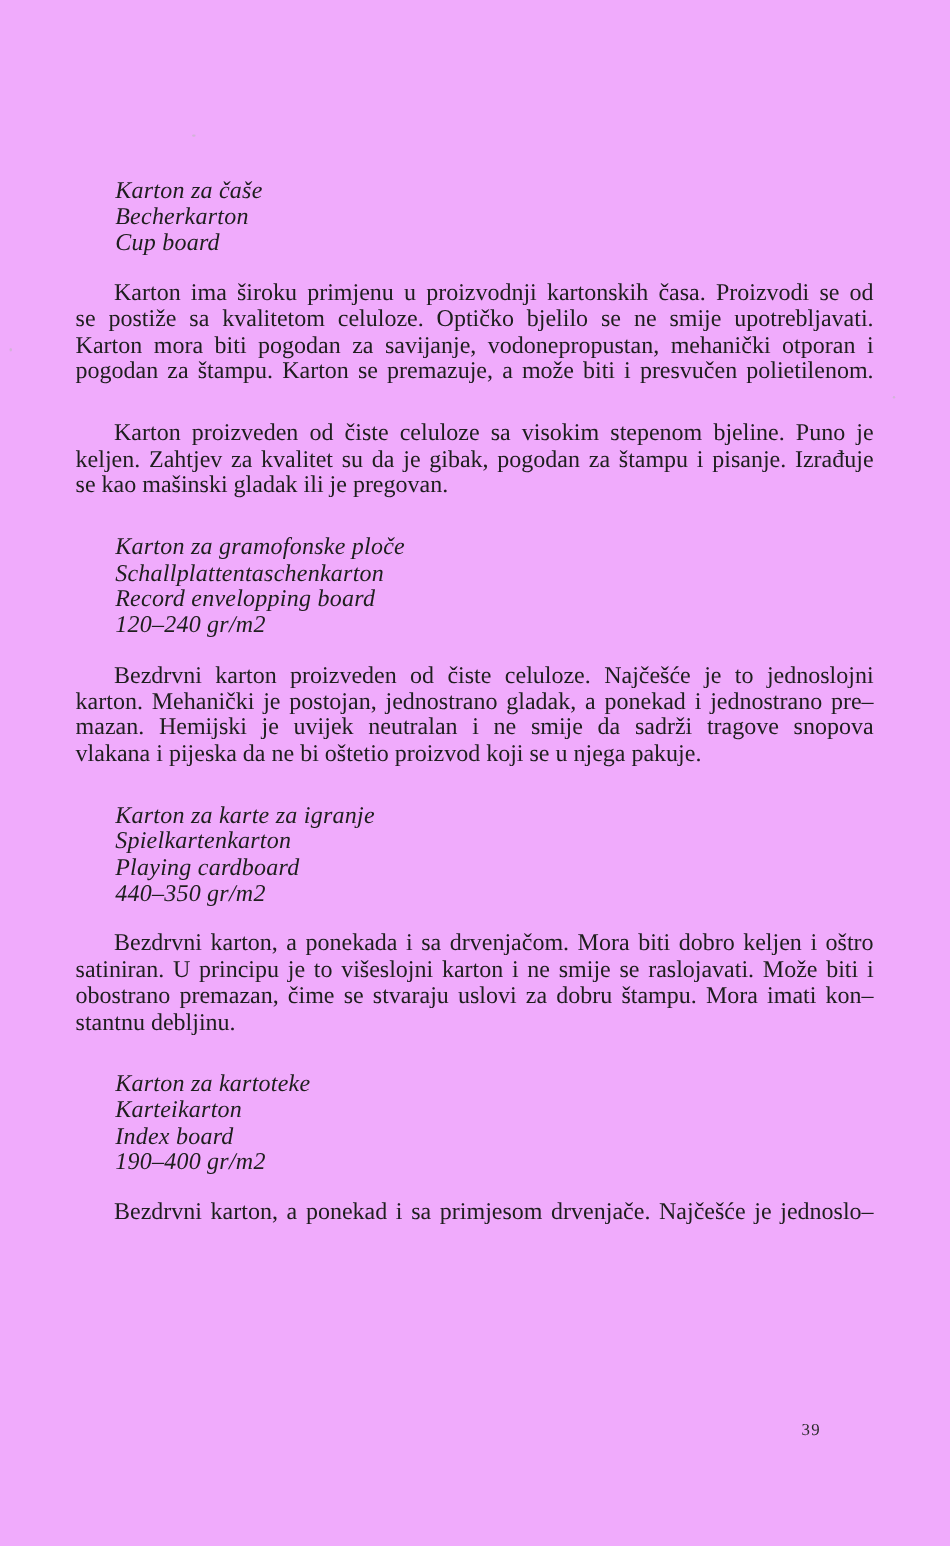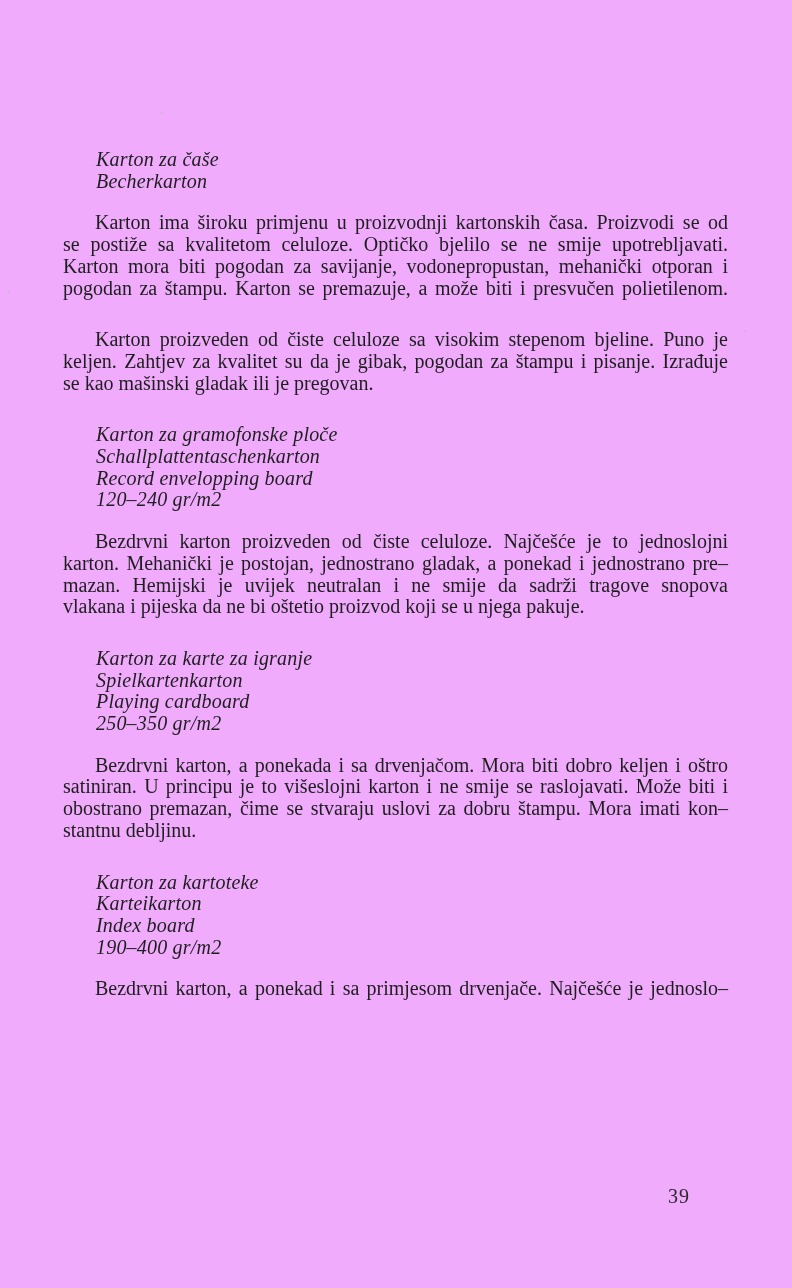--- a/index.html
+++ b/index.html
@@ -39,21 +39,21 @@
   .pline {
     text-align: justify;
     text-align-last: justify;
   }
   .pline.indent { text-indent: 32px; }
   .pline.unjust { text-align-last: left; font-family: Liberation Serif, serif; }
   .page-number {
     position: absolute;
     top: 1185px;
     left: 668px;
-    font-size: 20px;
+    font-size: 14px;
     color: #2a2a2a;
     letter-spacing: 1px;
   }
   .speck {
     position: absolute;
     background: #b9b9b9;
     border-radius: 50%;
     opacity: 0.55;
   }
   .speck.s1 { left: 160px; top: 112px; width: 3px; height: 2px; }
@@ -62,20 +62,21 @@
 </style>
 </head>
 <body>
 
 <div class="page">
   <div class="content">
       <div class="section">
         <div class="heading">
           <div class="hline">Karton za čaše</div>
           <div class="hline">Becherkarton</div>
+          <div class="hline">Cup board</div>
         </div>
         <div class="paragraph">
           <div class="pline indent">Karton ima široku primjenu u proizvodnji kartonskih časa. Proizvodi se od</div>
           <div class="pline">se postiže sa kvalitetom celuloze. Optičko bjelilo se ne smije upotrebljavati.</div>
           <div class="pline">Karton mora biti pogodan za savijanje, vodonepropustan, mehanički otporan i</div>
           <div class="pline">pogodan za štampu. Karton se premazuje, a može biti i presvučen polietilenom.</div>
         </div>
       </div>
       <div class="section">
         <div class="paragraph">
@@ -96,21 +97,21 @@
           <div class="pline">karton. Mehanički je postojan, jednostrano gladak, a ponekad i jednostrano pre–</div>
           <div class="pline">mazan. Hemijski je uvijek neutralan i ne smije da sadrži tragove snopova</div>
           <div class="pline unjust">vlakana i pijeska da ne bi oštetio proizvod koji se u njega pakuje.</div>
         </div>
       </div>
       <div class="section">
         <div class="heading">
           <div class="hline">Karton za karte za igranje</div>
           <div class="hline">Spielkartenkarton</div>
           <div class="hline">Playing cardboard</div>
-          <div class="hline">250–350 gr/m2</div>
+          <div class="hline">440–350 gr/m2</div>
         </div>
         <div class="paragraph">
           <div class="pline indent">Bezdrvni karton, a ponekada i sa drvenjačom. Mora biti dobro keljen i oštro</div>
           <div class="pline">satiniran. U principu je to višeslojni karton i ne smije se raslojavati. Može biti i</div>
           <div class="pline">obostrano premazan, čime se stvaraju uslovi za dobru štampu. Mora imati kon–</div>
           <div class="pline unjust">stantnu debljinu.</div>
         </div>
       </div>
       <div class="section">
         <div class="heading">

